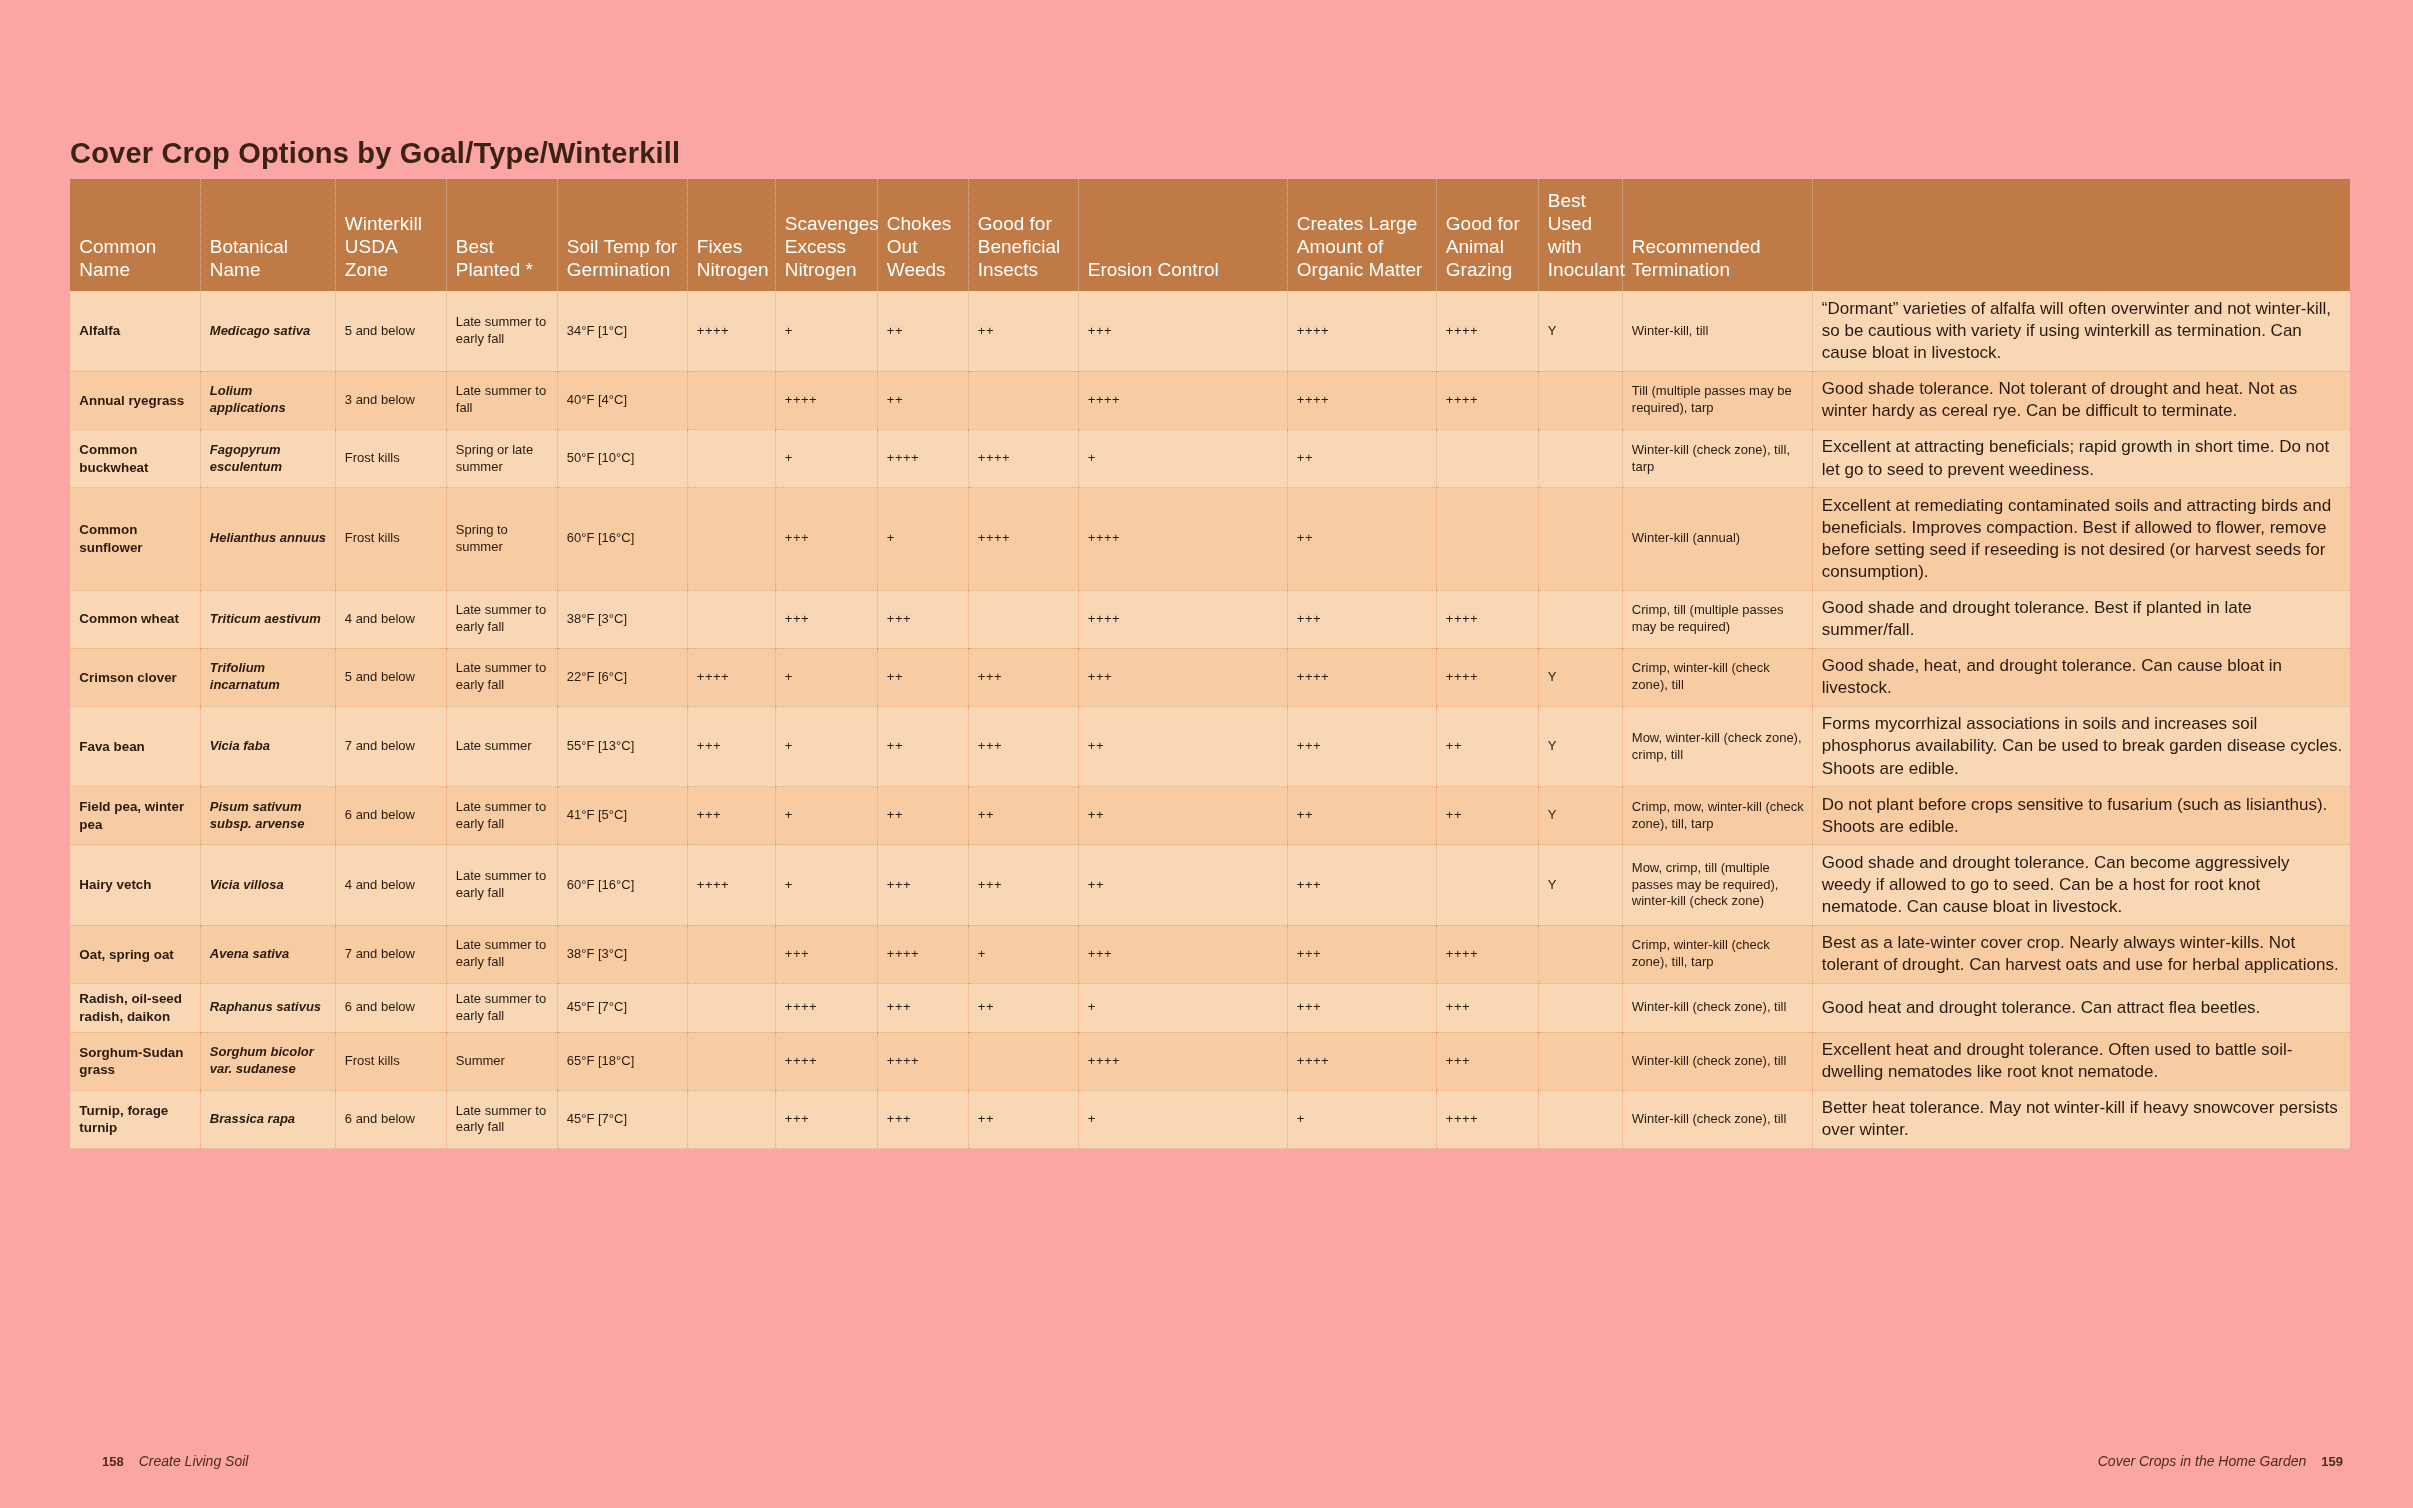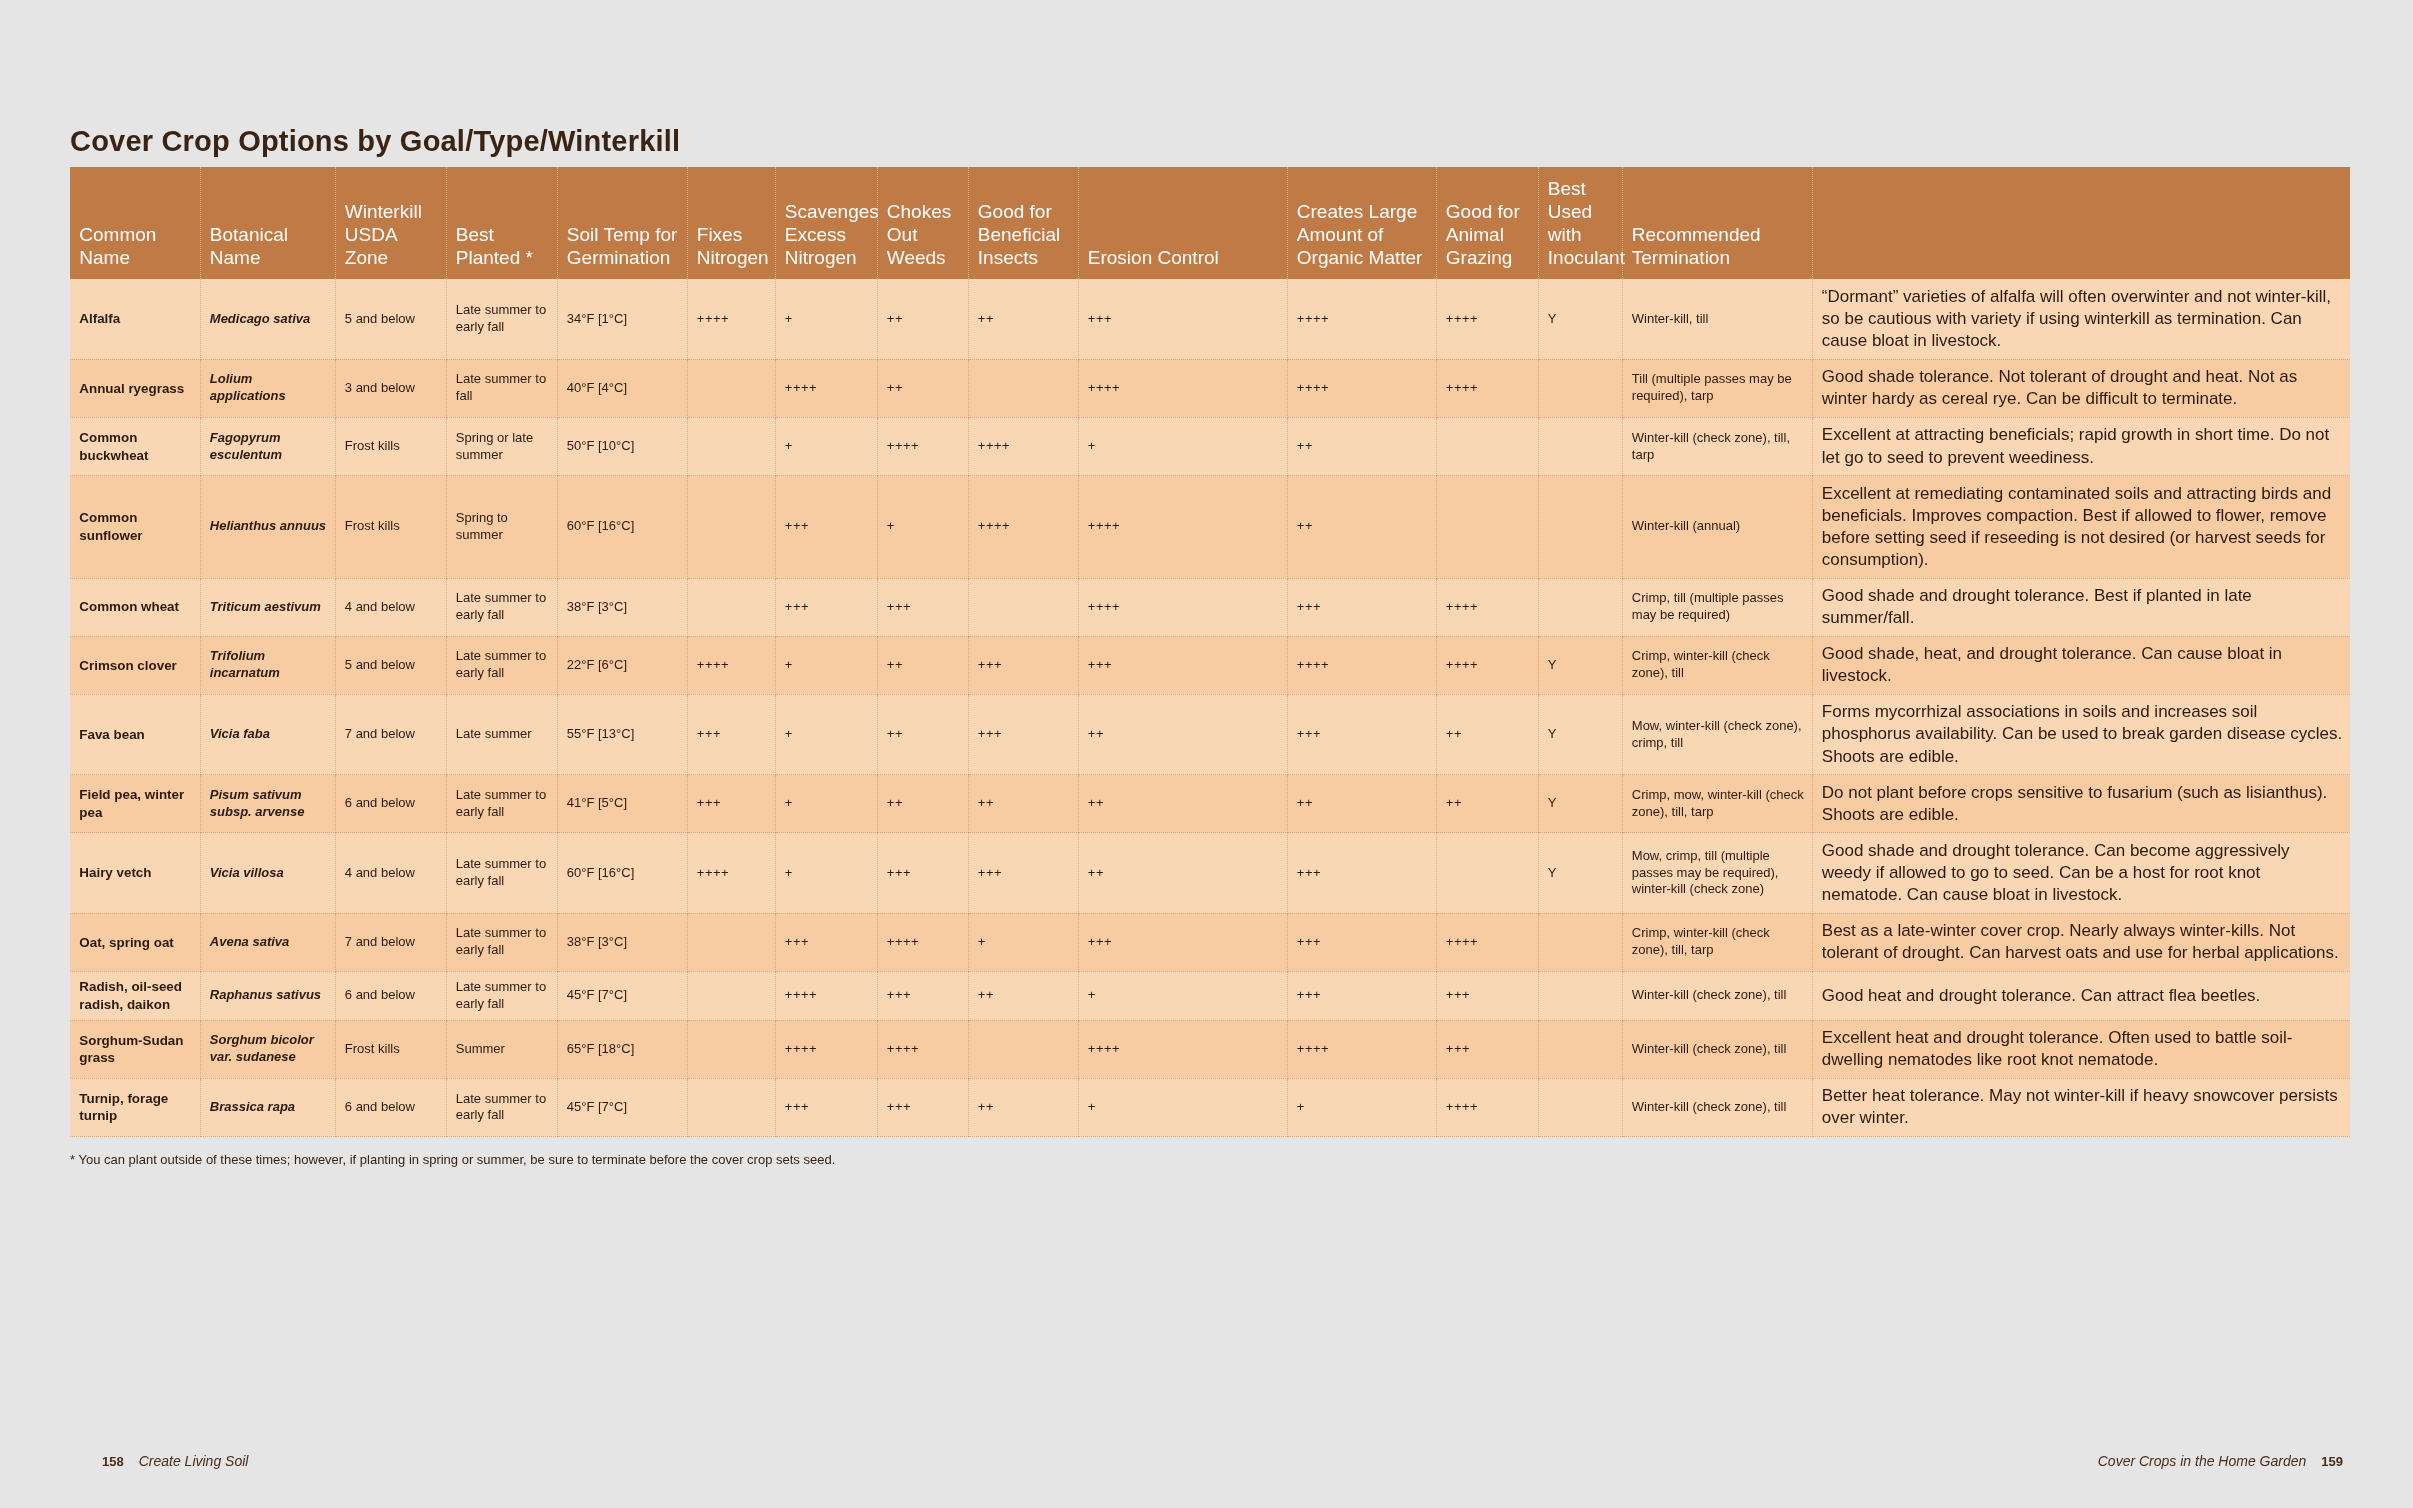--- a/index.html
+++ b/index.html
@@ -11,23 +11,23 @@
     width: 2413px;
     height: 1508px;
     font-family: "Liberation Sans", sans-serif;
     color: #2b1a10;
     overflow: hidden;
   }
   .page {
     position: relative;
     width: 2413px;
     height: 1508px;
-    background: #e5e5e5;
+    background: #fca5a5;
     box-sizing: border-box;
-    padding: 0 70px;
+    padding: 12px 70px;
   }
   .title {
     font-size: 29px;
     font-weight: 600;
     color: #3a2313;
     letter-spacing: 0.2px;
     padding-top: 125px;
     margin: 0 0 9.3px 0;
   }
   .subtitle {
@@ -357,21 +357,20 @@
           <td class="c-sym">+</td>
           <td class="c-sym">+</td>
           <td class="c-sym">++++</td>
           <td></td>
           <td>Winter-kill (check zone), till</td>
           <td class="c-note">Better heat tolerance. May not winter-kill if heavy snowcover persists over winter.</td>
         </tr>
       </tbody>
   </table>
 
-  <div class="footnote">* You can plant outside of these times; however, if planting in spring or summer, be sure to terminate before the cover crop sets seed.</div>
 
   <div class="footer">
     <div class="left">
       <span class="pagenum">158</span>
       <span class="booktitle">Create Living Soil</span>
     </div>
     <div class="right">
       <span class="booktitle">Cover Crops in the Home Garden</span>
       <span class="pagenum">159</span>
     </div>

